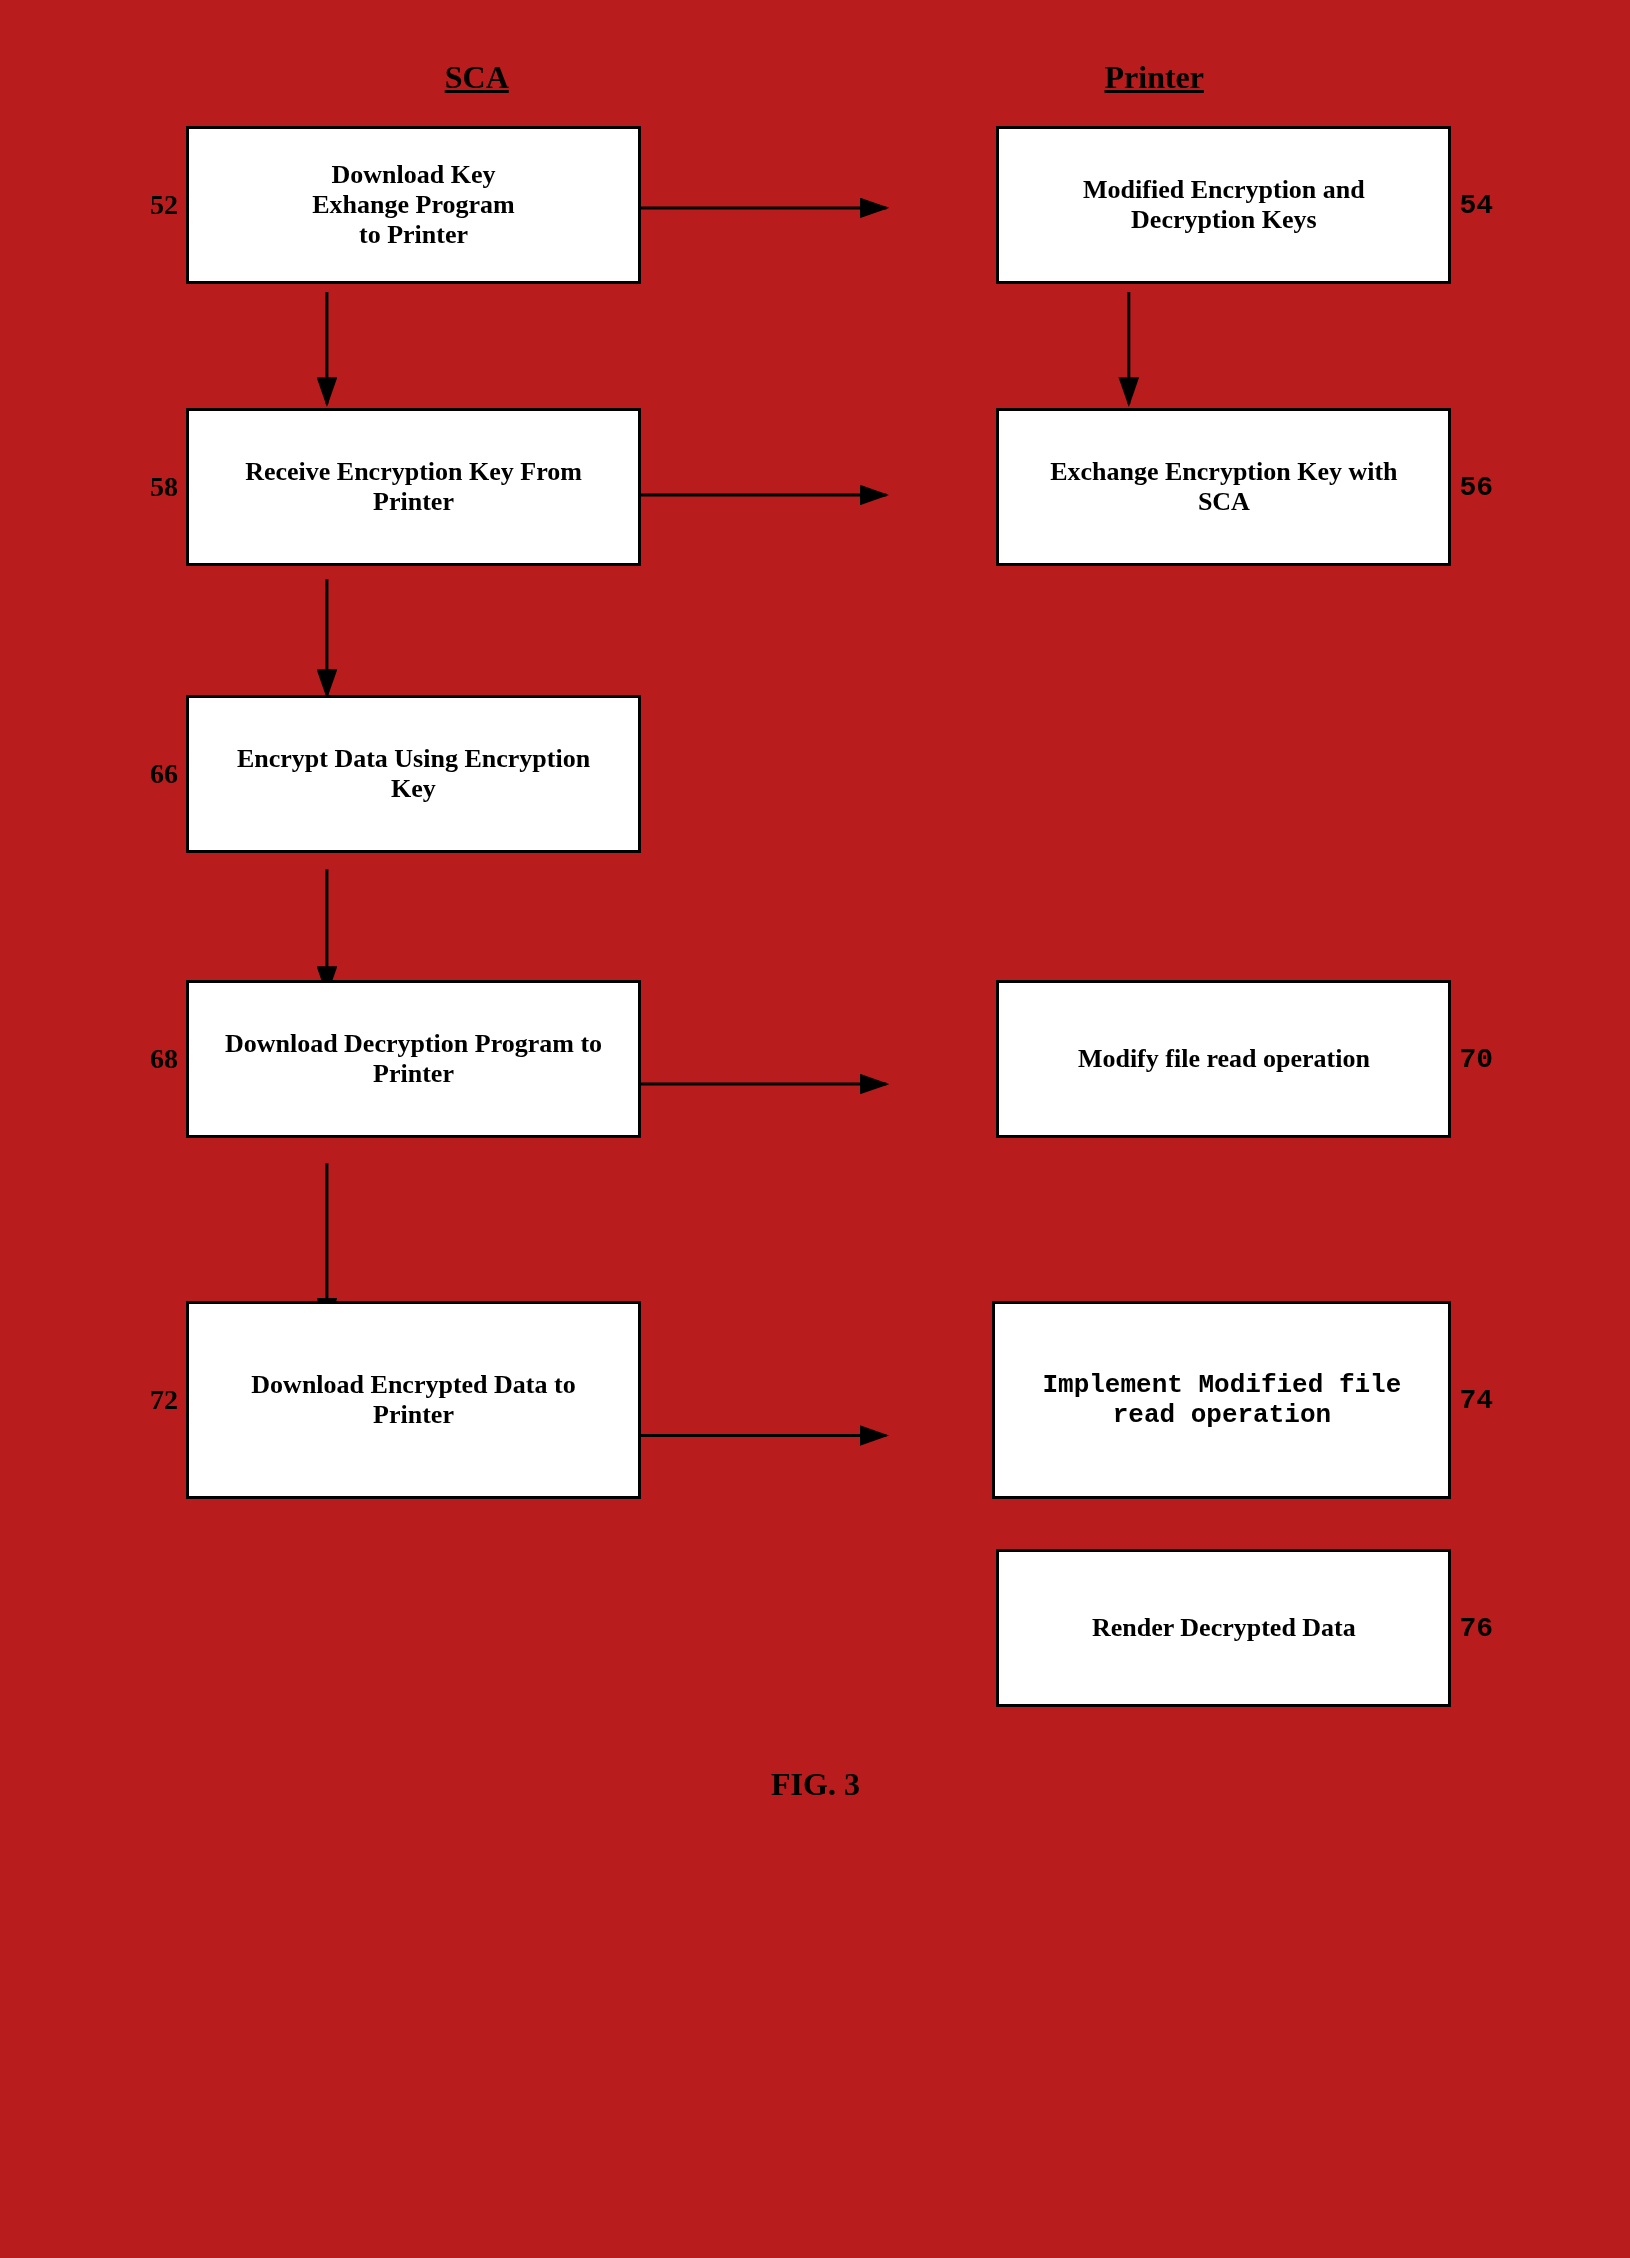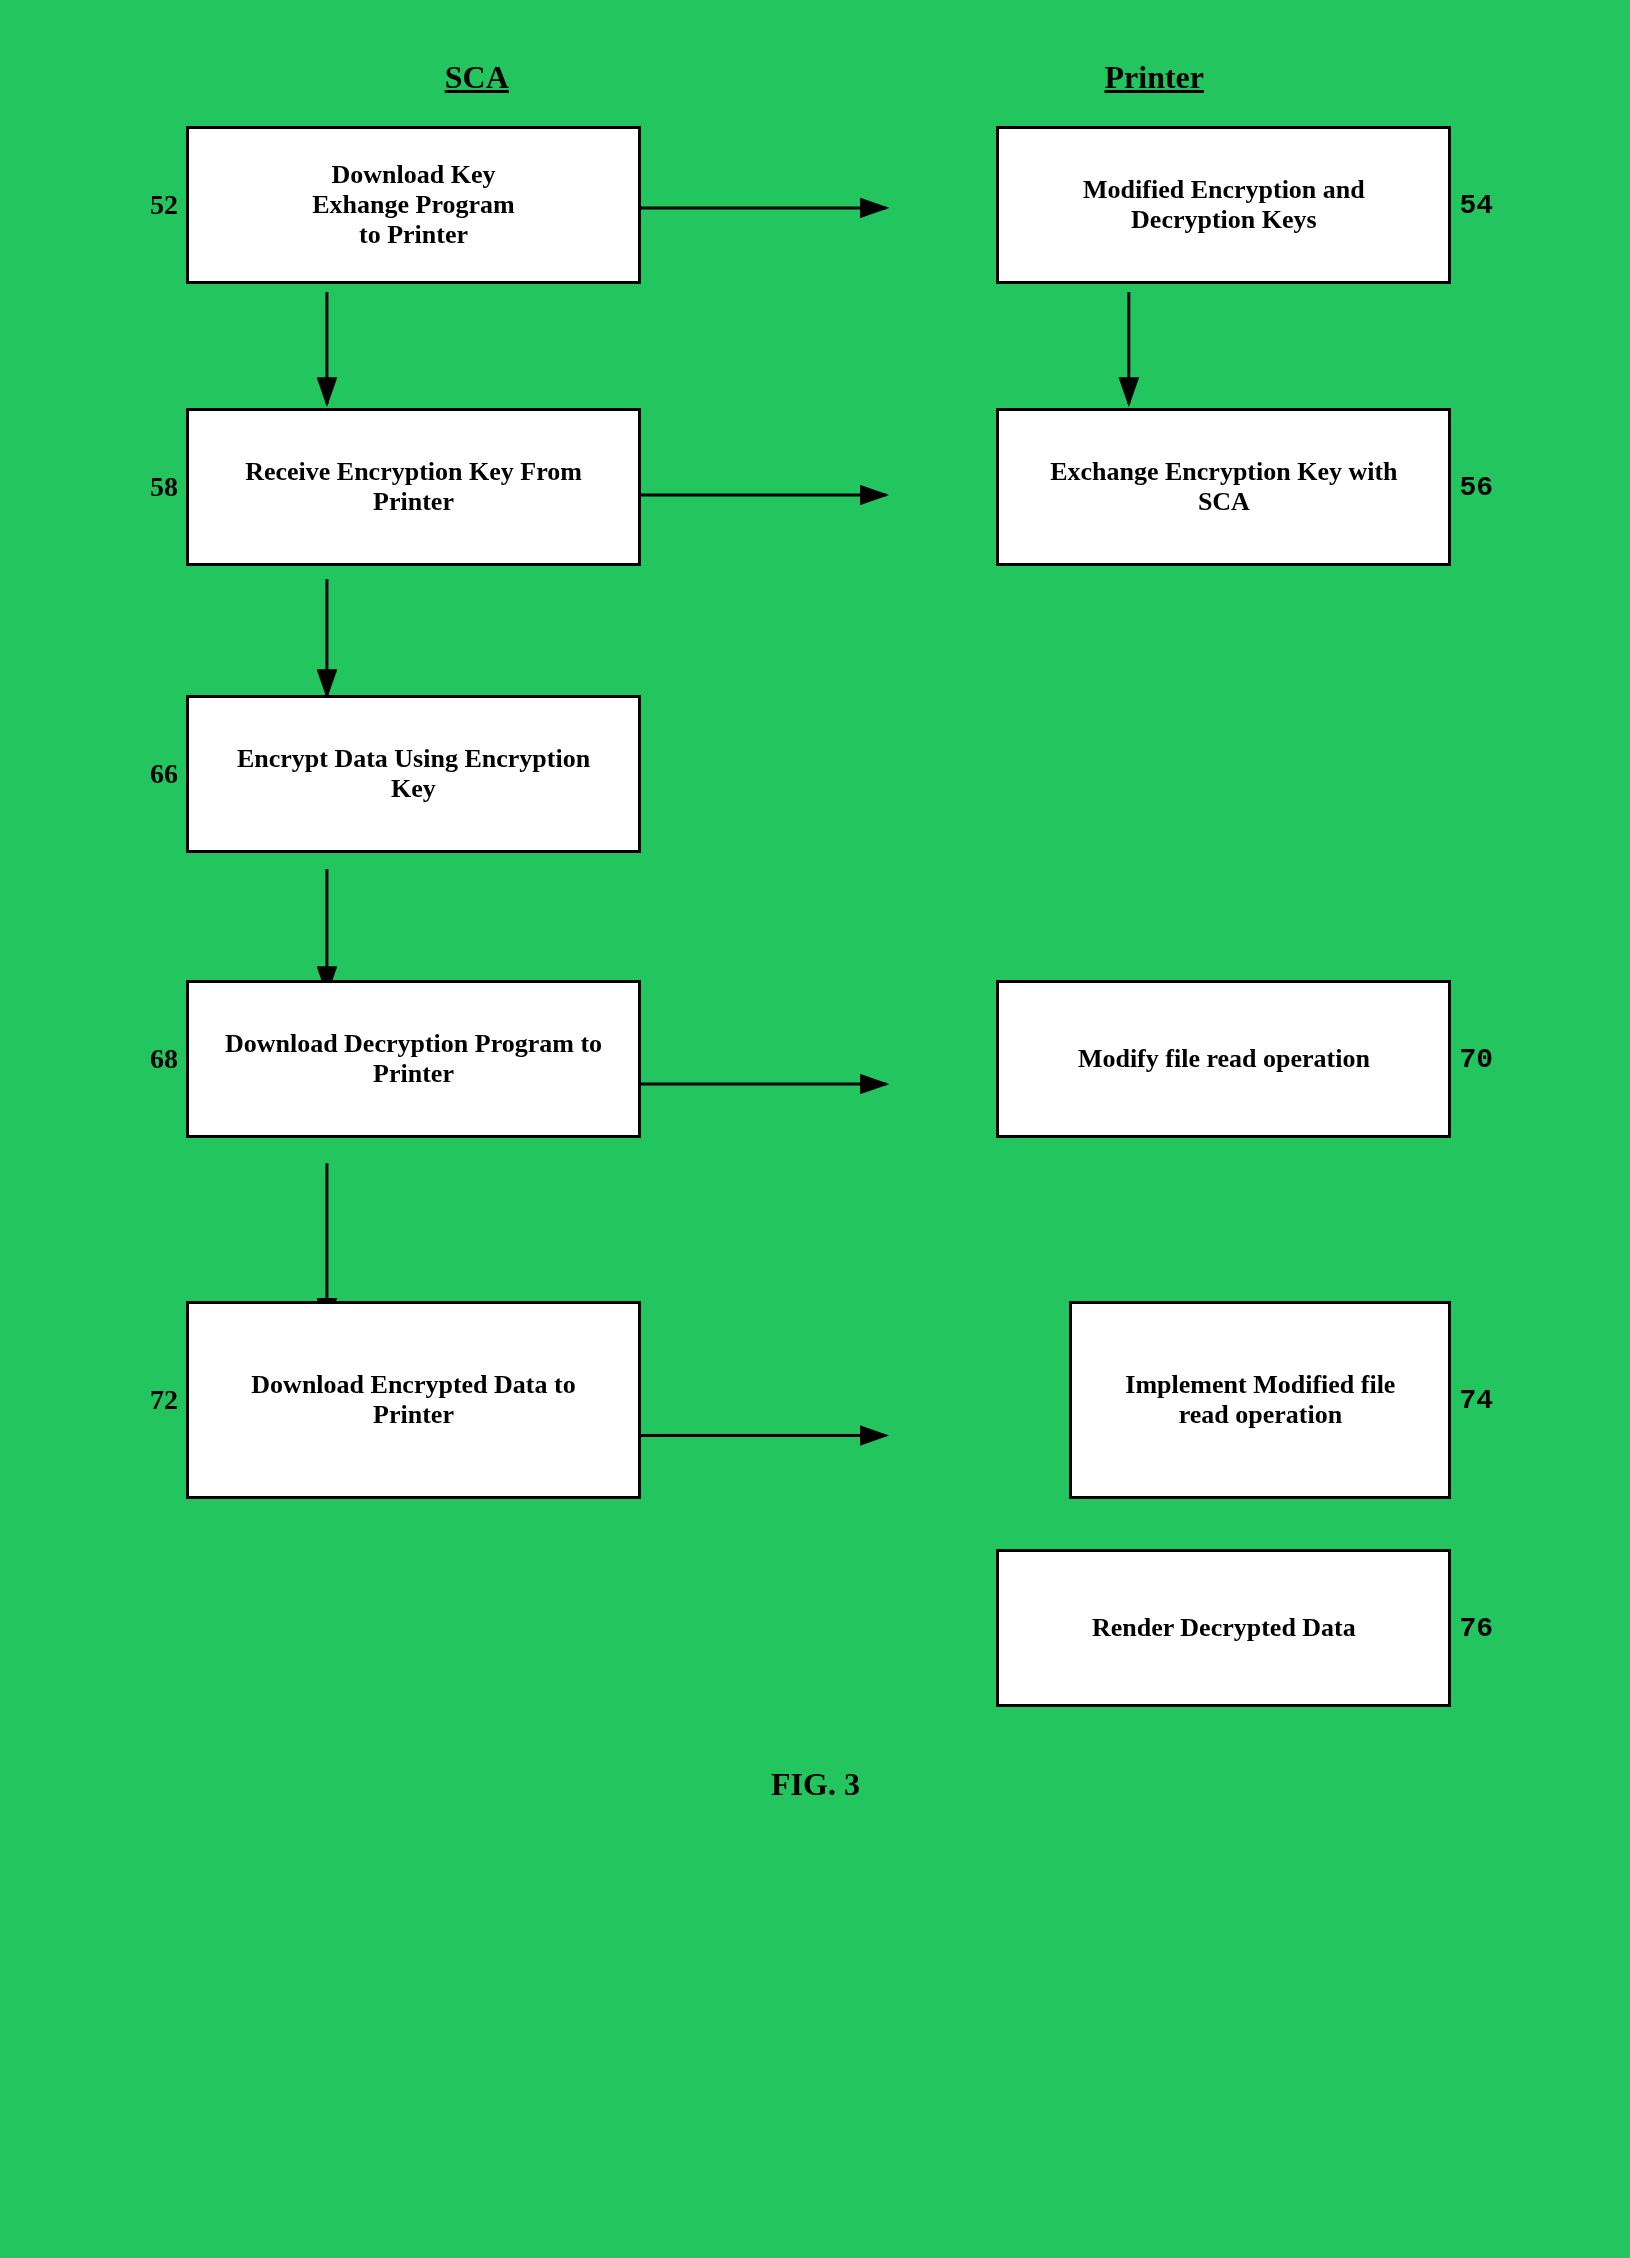--- a/index.html
+++ b/index.html
@@ -8,21 +8,21 @@
       font-family: 'Times New Roman', Times, serif;
       width: 1631px;
       min-height: 2258px;
       display: flex;
       justify-content: center;
       align-items: flex-start;
     }
     .page {
       width: 1631px;
       min-height: 2258px;
-      background: #22c55e;
+      background: #b91c1c;
       position: relative;
       padding: 59px 79px;
     }
     
     .headers {
       display: flex;
       justify-content: space-around;
       margin-bottom: 30px;
       padding: 0 59px;
     }
@@ -188,21 +188,21 @@
 
   <div style="display:flex; align-items:center; padding: 0 59px;">
     <div class="box-with-num">
       <div class="num-left">72</div>
       <div class="flow-box" style="width:455px; min-height:198px;">
         <span>Download Encrypted Data to Printer</span>
       </div>
     </div>
     <div style="flex:1;"></div>
     <div class="box-with-num">
-      <div class="flow-box" style="width:382px; min-height:198px;">
+      <div class="flow-box" style="width:459px; min-height:198px;font-family:Liberation Mono, monospace;">
         <span>Implement Modified file read operation</span>
       </div>
       <div class="num-right">74</div>
     </div>
   </div>
 
   <div style="height:50px;"></div>
 
   <div style="display:flex; align-items:center; padding: 0 59px; justify-content:flex-end;">
     <div class="box-with-num">

